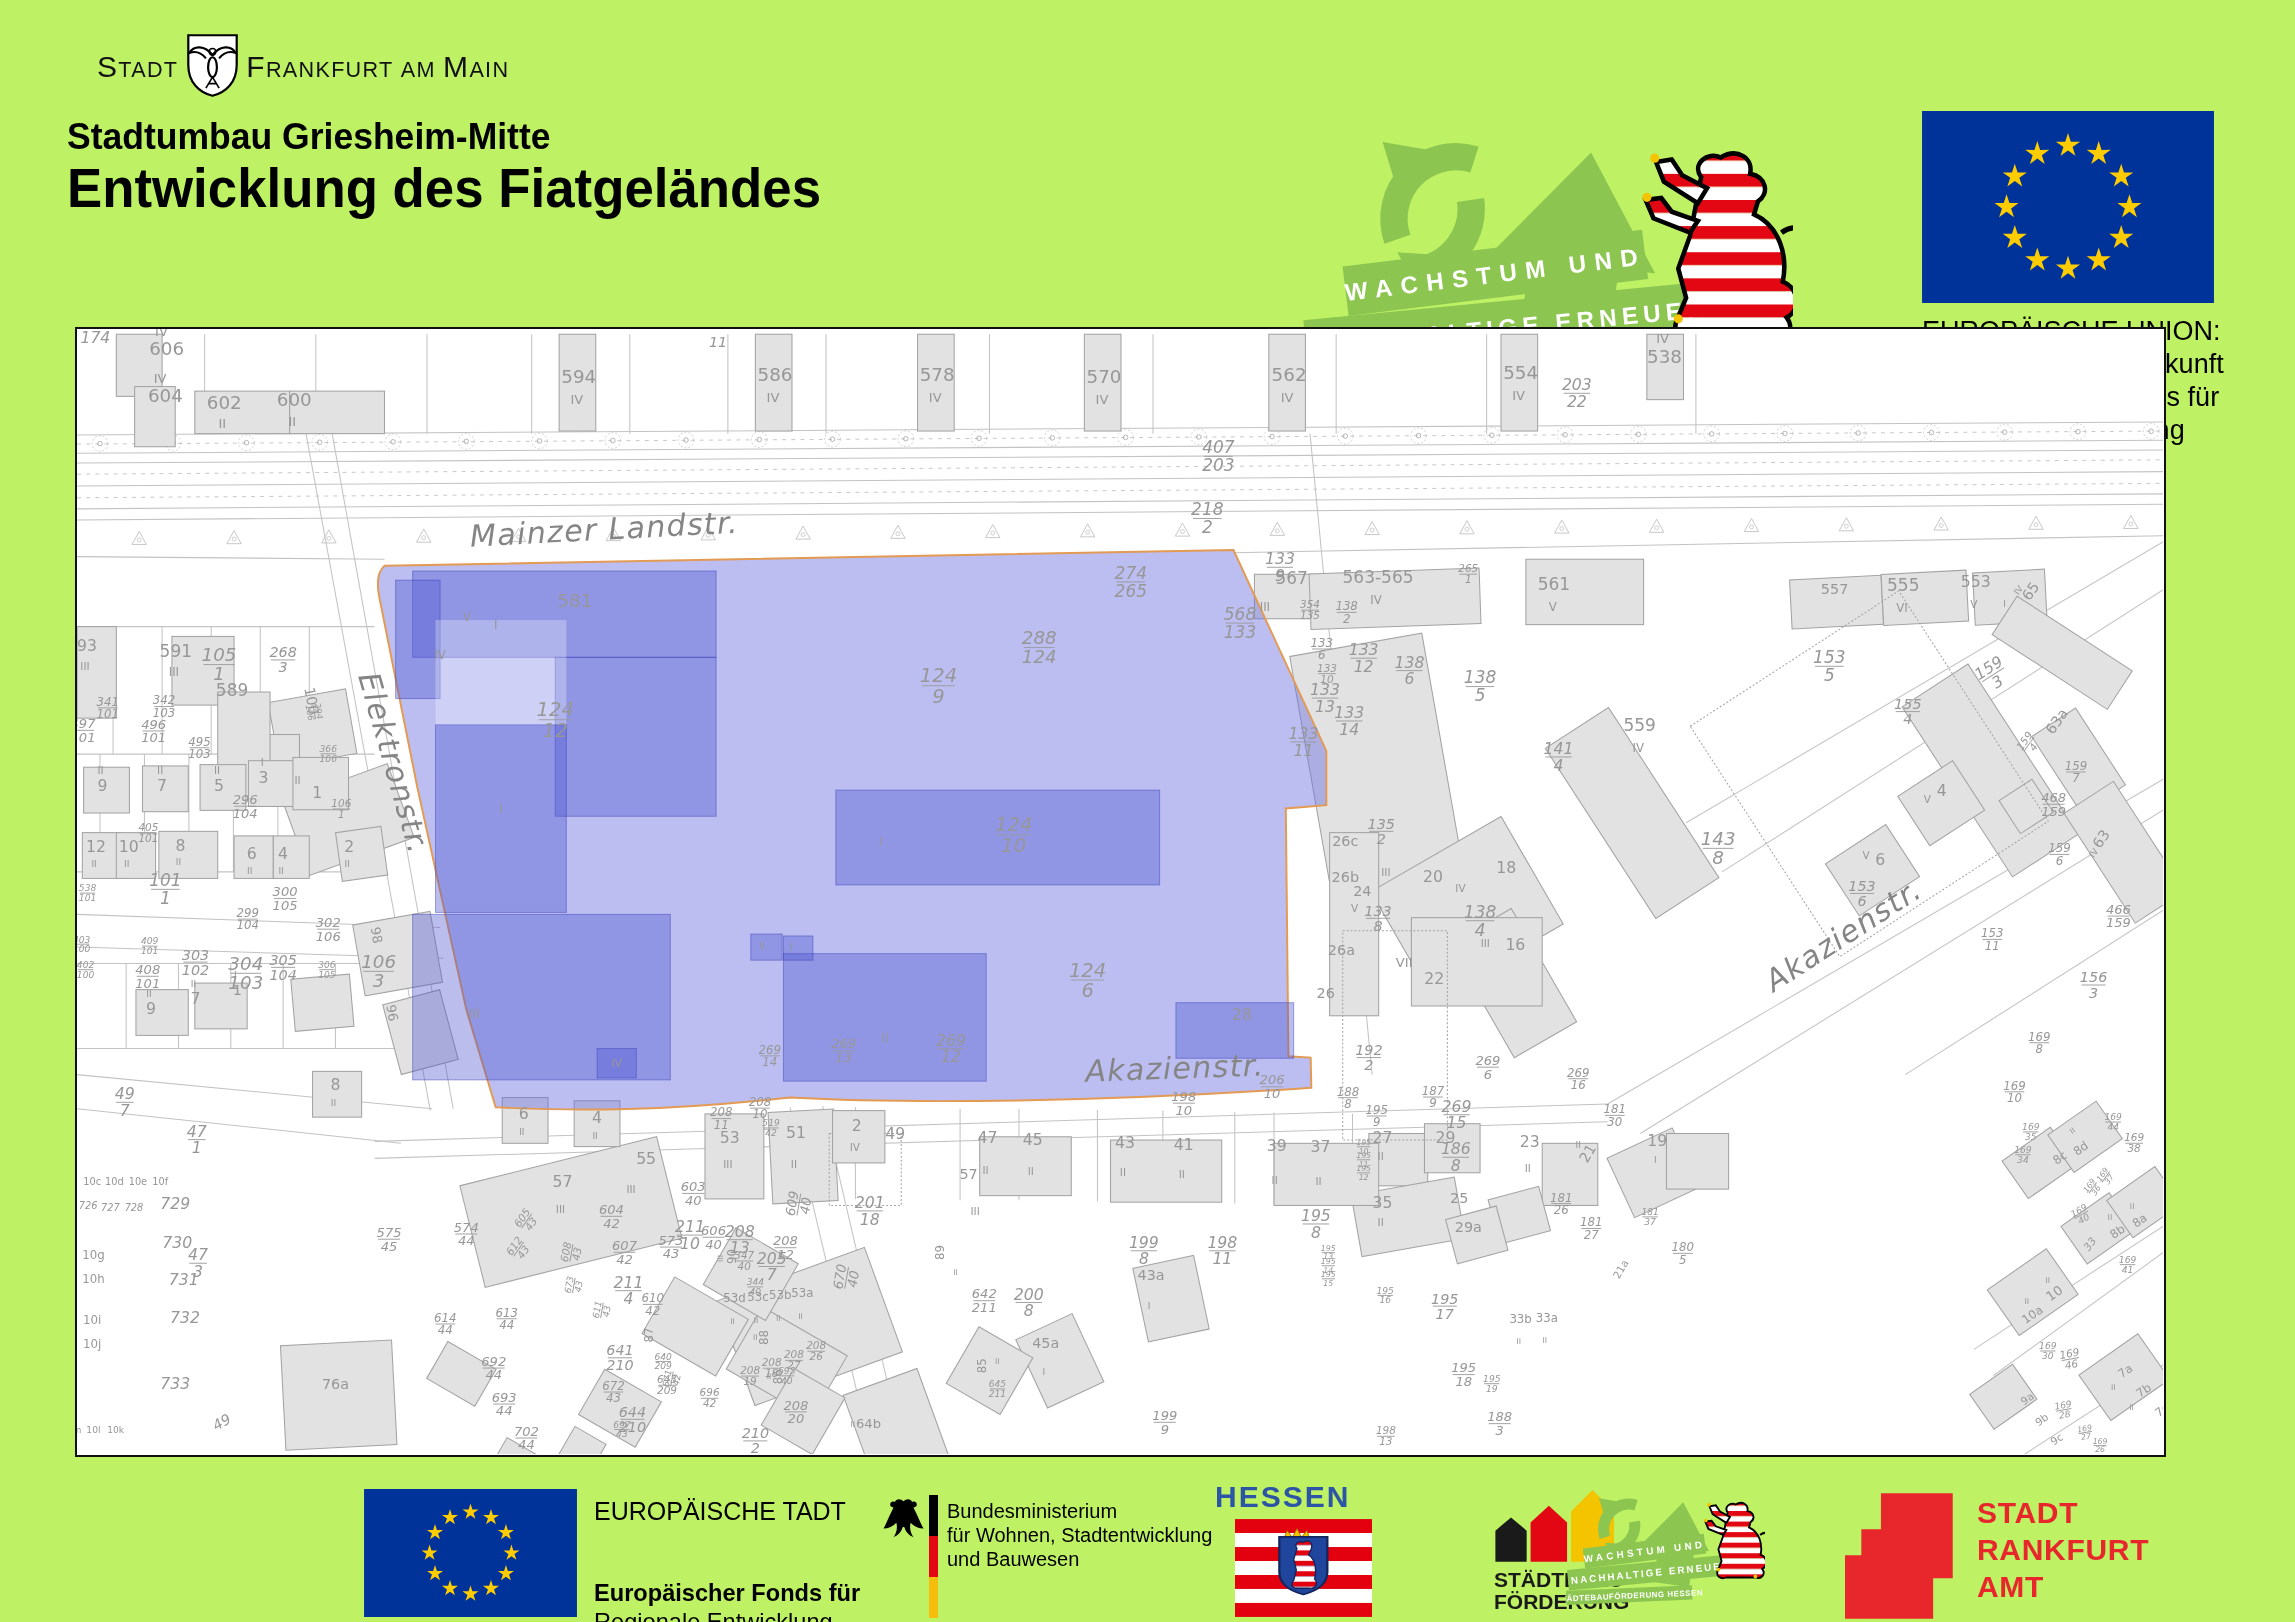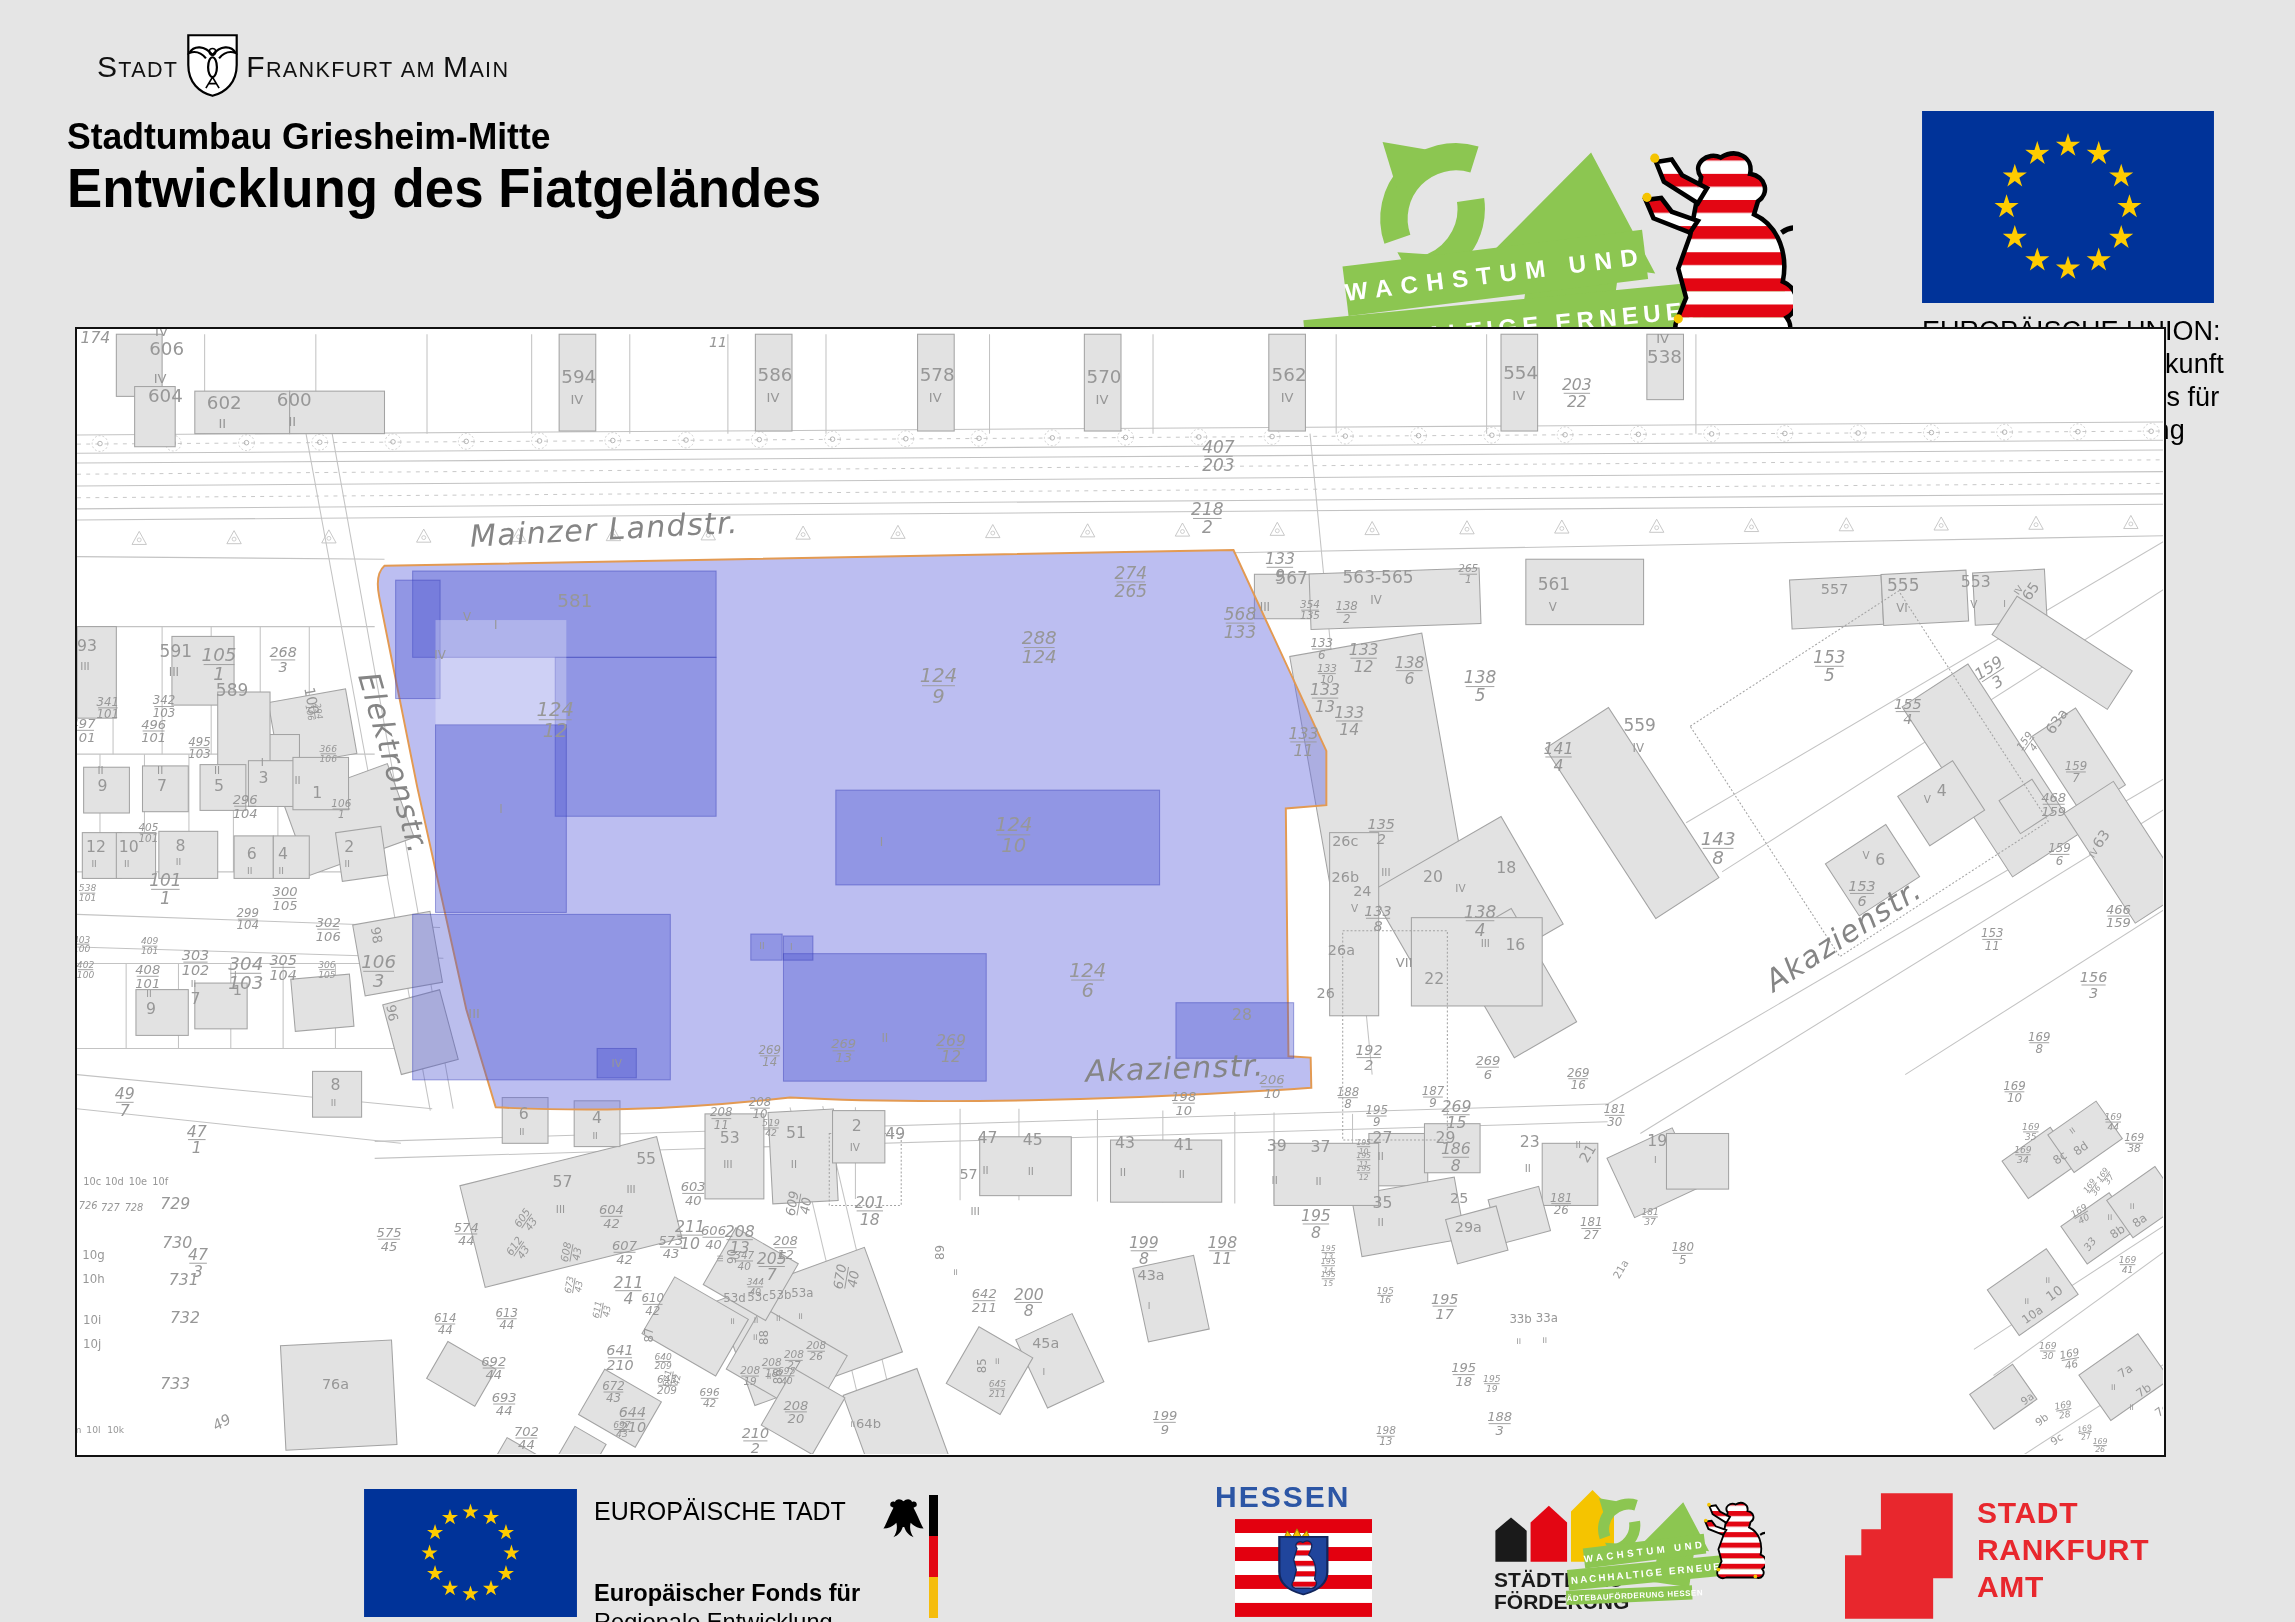--- a/index.html
+++ b/index.html
@@ -1,16 +1,16 @@
 <!DOCTYPE html>
 <html style="font-size:10.5px"><head>
 <meta charset="utf-8">
 <style>
   html,body{margin:0;padding:0;background:#fff;}
-  .page{position:relative;width:2295px;height:1622px;background:#e5e5e5;overflow:hidden;
+  .page{position:relative;width:2295px;height:1622px;background:#bef264;overflow:hidden;
         font-family:"Liberation Sans",sans-serif;}
   .abs{position:absolute;}
   
   .ffm-logo{left:97px;top:33px;display:flex;align-items:center;color:#111;}
   .ffm-word{font-family:"Liberation Sans",sans-serif;letter-spacing:1.3px;white-space:nowrap;}
   .ffm-big{font-size:30px;} .ffm-small{font-size:21.6px;}
   .title-sub{left:67px;top:116px;font-size:37px;font-weight:700;color:#000;
              transform:scaleX(.96);transform-origin:left;white-space:nowrap;}
   .title-main{left:67px;top:156px;font-size:55px;font-weight:700;color:#000;
              transform:scaleX(.96);transform-origin:left;white-space:nowrap;}
@@ -978,20 +978,25 @@
   </div>
 
   <div class="abs" id="bund-eagle" style="left:882px;top:1497px;width:43px;height:43px;"><svg viewBox="0 0 60 60" width="43" height="43">
         <path d="M30,6 C26,2 20,2 18,7 C14,5 10,8 12,13 L16,15 C10,26 6,38 2,44 C10,44 16,40 20,36 C22,44 20,50 16,56 C23,54 27,48 29,42 L31,42 C33,48 37,54 44,56 C40,50 38,44 40,36 C44,40 50,44 58,44 C54,38 50,26 44,15 L48,13 C50,8 46,5 42,7 C40,2 34,2 30,6 Z" fill="#000"></path>
       </svg></div>
   <div class="abs" style="left:929px;top:1495px;width:8.5px;height:122px;">
     <div style="height:41px;background:#000;"></div>
     <div style="height:41px;background:#e30613;"></div>
     <div style="height:41px;background:#f5bd0c;"></div>
   </div>
+  <div class="abs bmw-text" style="left:947px;top:1499px;">
+    <div>Bundesministerium</div>
+    <div>für Wohnen, Stadtentwicklung</div>
+    <div>und Bauwesen</div>
+  </div>
 
   <div class="abs hessen-name" style="left:1215px;top:1480px;">HESSEN</div>
   <div class="abs" id="hessen-flag" style="left:1235px;top:1519px;width:137px;height:98px;"><svg viewBox="0 0 210 150" width="137" height="98">
         <rect x="0" y="0" width="210" height="21.428571428571427" fill="#e3000f"></rect>
         <rect x="0" y="21.428571428571427" width="210" height="21.428571428571427" fill="#fff"></rect>
         <rect x="0" y="42.857142857142854" width="210" height="21.428571428571427" fill="#e3000f"></rect>
         <rect x="0" y="64.28571428571429" width="210" height="21.428571428571427" fill="#fff"></rect>
         <rect x="0" y="85.71428571428571" width="210" height="21.428571428571427" fill="#e3000f"></rect>
         <rect x="0" y="107.14285714285714" width="210" height="21.428571428571427" fill="#fff"></rect>
         <rect x="0" y="128.57142857142858" width="210" height="21.428571428571427" fill="#e3000f"></rect>

